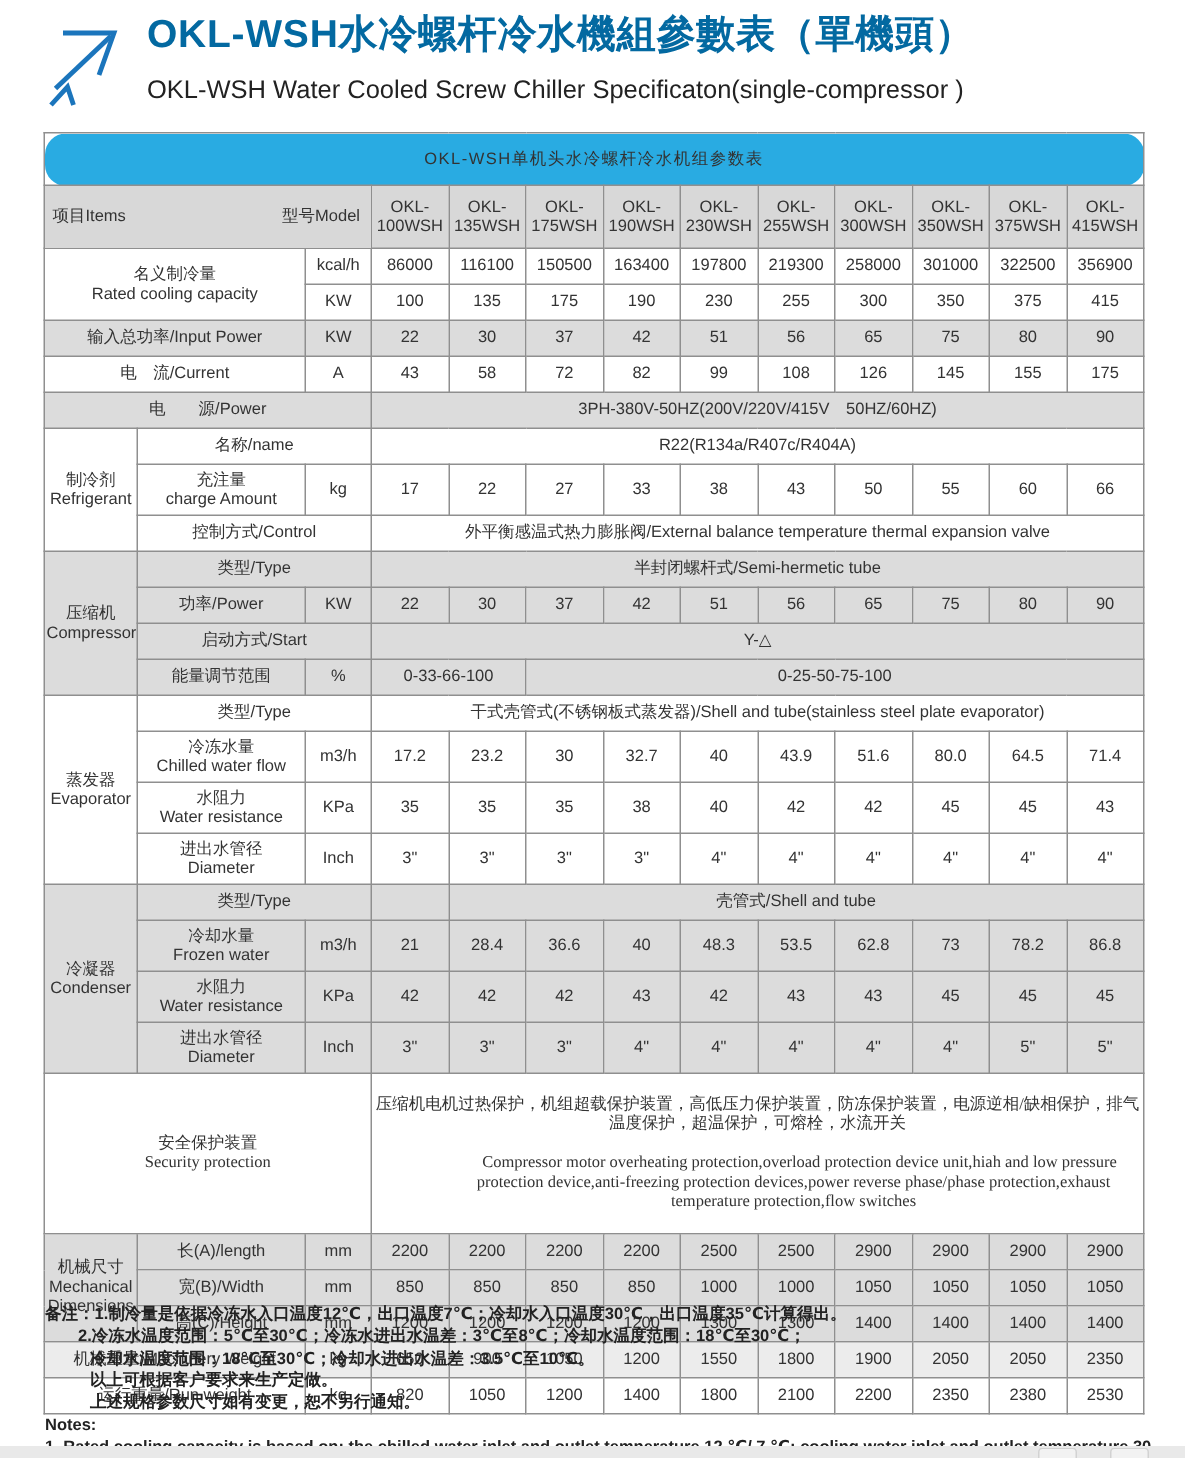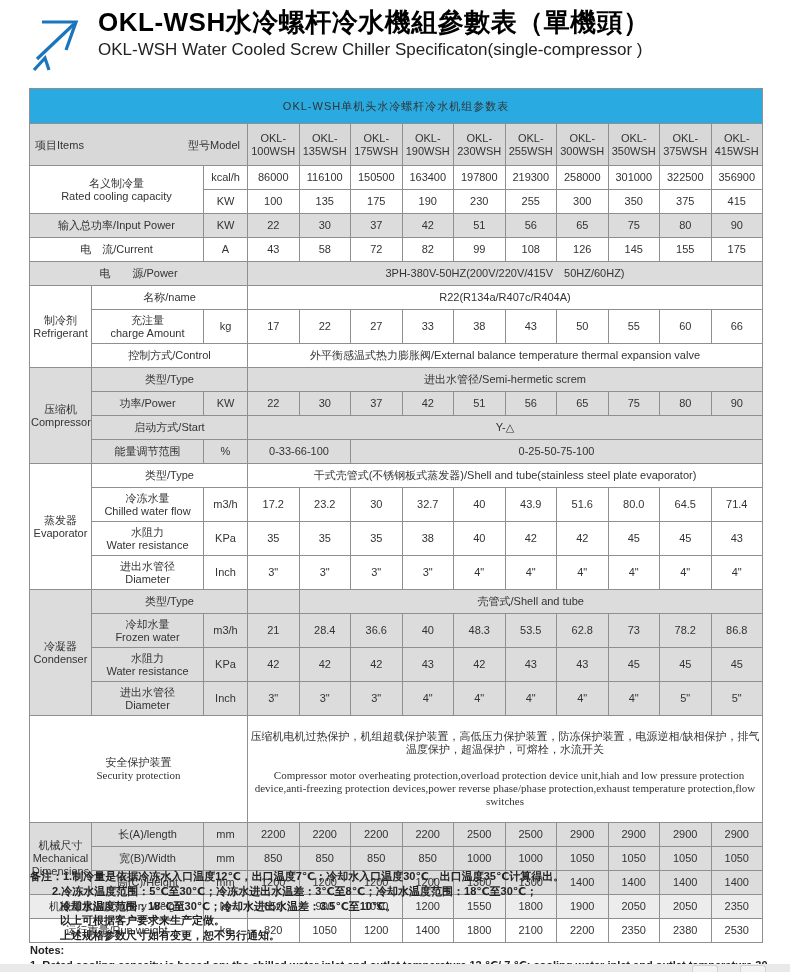--- a/index.html
+++ b/index.html
@@ -6,53 +6,53 @@
   body{
     width:790px;height:972px;position:relative;overflow:hidden;
     background:#ffffff;color:#333;
     font-family:"Liberation Sans","DejaVu Sans",sans-serif;
     -webkit-font-smoothing:antialiased;
   }
   
   .hdr{position:absolute;top:6px;left:28px;right:20px;height:74px;}
   .logo{position:absolute;left:0;top:4px;width:58px;height:62px;}
   .titles{margin-left:70px;}
-  .t-zh{font-size:26px;font-weight:600;color:#000000;letter-spacing:.5px;line-height:32px;}
-  .t-en{font-size:17px;color:#222;line-height:21px;margin-top:1px;}
+  .t-zh{font-size:26px;font-weight:600;color:#0369a1;letter-spacing:.5px;line-height:32px;}
+  .t-en{font-size:17px;color:#222;line-height:21px;margin-top:11px;}
   
   table.spec{
     position:absolute;top:88px;left:29px;width:733px;
     border-collapse:collapse;table-layout:fixed;
   }
   table.spec td{
     border:1px solid #8f8f8f;text-align:center;vertical-align:middle;
     font-size:11px;line-height:13px;color:#333;padding:1px 1px;
     white-space:pre-line;overflow:hidden;
   }
   td.cap{
     background:#29abe2;border-color:#29abe2 #8f8f8f #8f8f8f #8f8f8f;
-    color:#fff;font-size:15px;letter-spacing:1px;height:32px;
+    color:#fff;font-size:15px;letter-spacing:1px;height:32px;border-radius:14px;
   }
   tr.hdr-row td{background:#d8d8d8;height:36px;}
   tr.g td{background:#dcdcdc;}
   tr.lg td{background:#ececec;}
   tr.h23 td{height:21px;}
   tr.h33 td{height:31px;}
   tr.h76 td{height:74px;font-family:Liberation Serif, serif;}
   td.corner{position:relative;padding:0;
     background-image:linear-gradient(to bottom right,transparent 49.5%,#8f8f8f 49.5%,#8f8f8f 50.3%,transparent 50.3%);
   }
   td.corner .c-items{position:absolute;left:5px;top:50%;transform:translateY(-50%);font-size:11px;}
   td.corner .c-model{position:absolute;right:7px;top:50%;transform:translateY(-50%);font-size:11px;}
   td.lbl{font-size:11px;}
   td.grp{font-size:11px;}
   td.sec-text{
     text-align:left;padding:3px 6px;font-size:10.5px;line-height:13.5px;white-space:normal;
   }
-  td.sec-text .en{text-indent:8px;}
+  td.sec-text .en{text-indent:8px;padding-left:48px;}
   
   .notes{position:absolute;left:30px;top:869px;right:14px;font-size:11px;line-height:14.8px;color:#222;font-weight:bold;}
   .notes .i1{padding-left:22px;}
   .notes .i2{padding-left:30px;}
   
   .strip{position:absolute;left:0;bottom:0;width:790px;height:8px;background:#e9e9e9;}
   .strip .ghost{position:absolute;bottom:0;height:6px;width:24px;border:1px solid #d2d2d2;border-bottom:none;border-radius:3px 3px 0 0;background:#f2f2f2;}
   .strip .g1{left:692px;}
   .strip .g2{left:740px;}
 </style>
@@ -206,21 +206,21 @@
   </tr>
   <tr class="h23">
     <td class="lbl" colspan="2">控制方式/Control</td>
     <td colspan="10">外平衡感温式热力膨胀阀/External balance temperature thermal expansion valve</td>
   </tr>
 
   <tr class="g h23">
     <td class="grp" rowspan="4">压缩机
 Compressor</td>
     <td class="lbl" colspan="2">类型/Type</td>
-    <td colspan="10">进出水管径/Semi-hermetic screm</td>
+    <td colspan="10">半封闭螺杆式/Semi-hermetic tube</td>
   </tr>
   <tr class="g h23">
     <td class="lbl">功率/Power</td>
     <td>KW</td>
     <td>22</td>
     <td>30</td>
     <td>37</td>
     <td>42</td>
     <td>51</td>
     <td>56</td>

